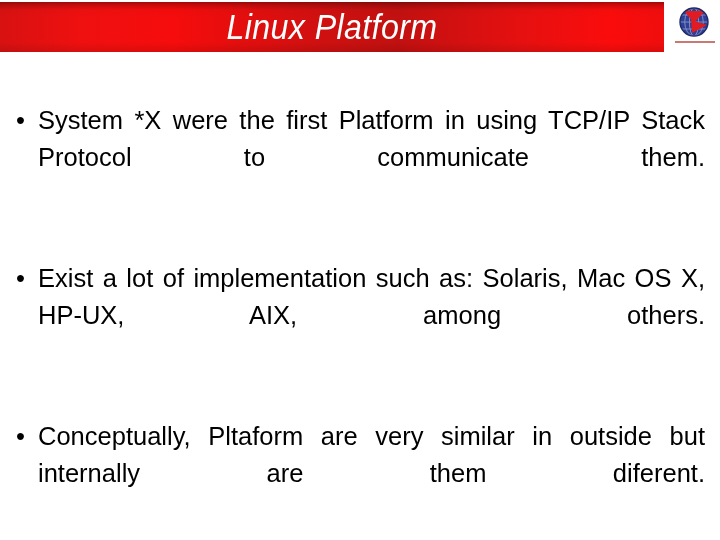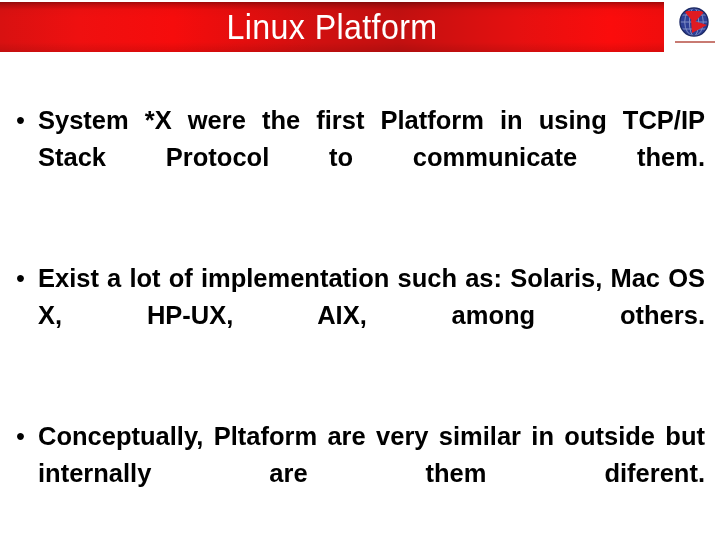--- a/index.html
+++ b/index.html
@@ -15,20 +15,21 @@
     position: relative;
   }
 
   
   .slide-header {
     position: absolute;
     left: 0;
     top: 0;
     width: 720px;
     height: 54px;
+    font-style: italic;
   }
 
   .title-bar {
     position: absolute;
     left: 0;
     top: 2px;
     width: 664px;
     height: 50px;
     background:
       linear-gradient(to bottom,
@@ -126,21 +127,20 @@
     left: 16px;
     top: 0;
     width: 8px;
     line-height: 37px;
     font-size: 25.5px;
     color: #000000;
   }
 
   .bullet-item .btext {
     display: block;
-    font-weight: bold;
   }
   
   .bullet-item .btext::after {
     content: "";
     display: inline-block;
     width: 100%;
   }
 </style>
 </head>
 <body>

